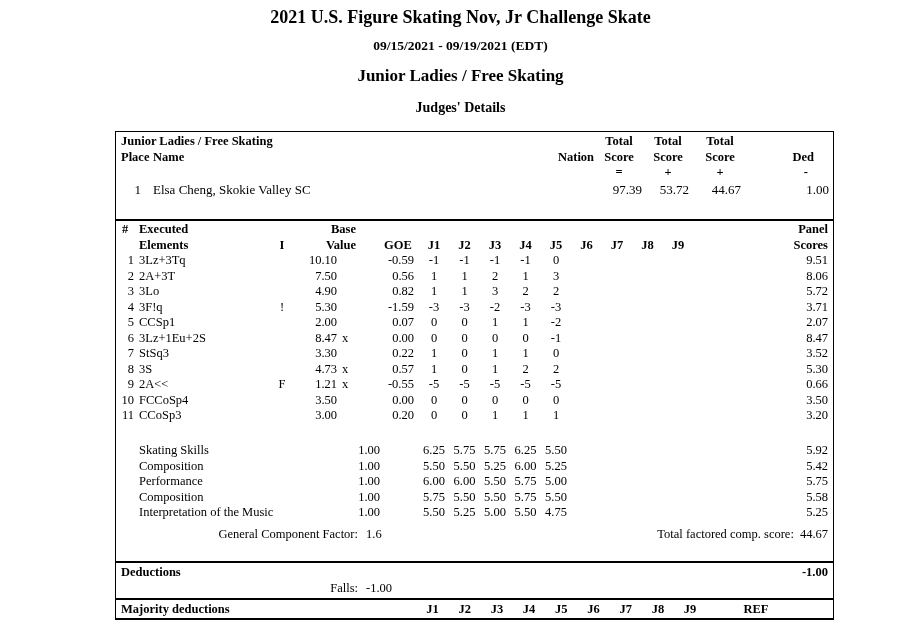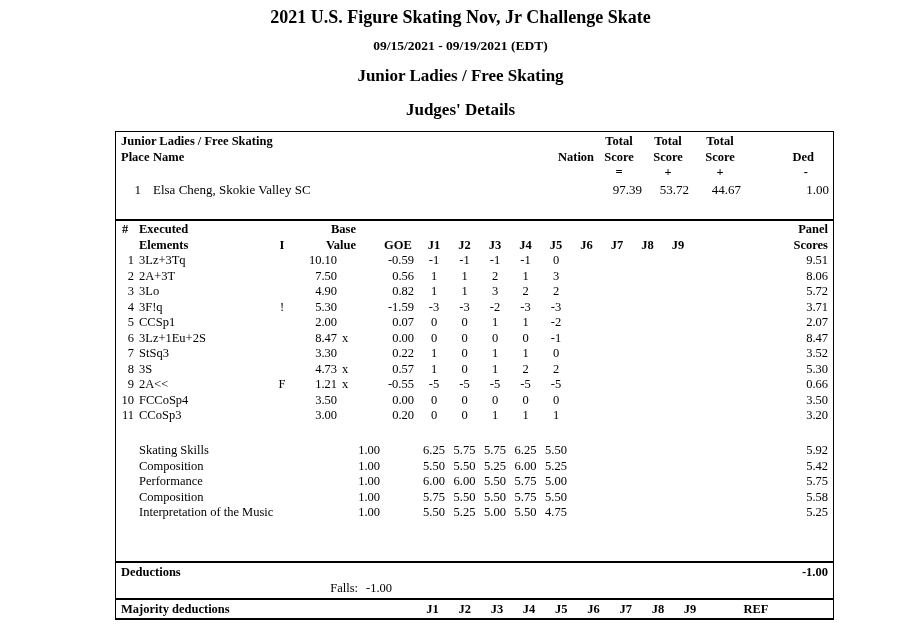--- a/index.html
+++ b/index.html
@@ -7,21 +7,21 @@
     width:921px;height:631px;background:#ffffff;color:#000000;
     font-family:"Liberation Serif","DejaVu Serif",serif;
     position:relative;overflow:hidden;
   }
   .b{font-weight:bold;}
   
   .ph{position:absolute;left:0;width:921px;text-align:center;white-space:nowrap;}
   .ph-title{top:7px;font-size:18px;font-weight:bold;}
   .ph-dates{top:38px;font-size:13.5px;font-weight:bold;}
   .ph-event{top:66px;font-size:17px;font-weight:bold;}
-  .ph-report{top:100px;font-size:17px;font-weight:bold;}
+  .ph-report{top:100px;font-size:14px;font-weight:bold;}
   
   .sheet{
     position:absolute;left:115px;top:131px;width:717px;
     border:1px solid #000;border-bottom-width:2px;
     font-size:12.5px;
   }
   .sec{position:relative;}
   .sep{border-top:2px solid #000;}
   .row{position:relative;height:15.5px;line-height:15.5px;white-space:nowrap;}
   .c{position:absolute;top:0;white-space:nowrap;}
@@ -442,20 +442,25 @@
           <span class="c x-j2">5.00</span>
           <span class="c x-j3">5.50</span>
           <span class="c x-j4">4.75</span>
           <span class="c x-j5"></span>
           <span class="c x-j6"></span>
           <span class="c x-j7"></span>
           <span class="c x-j8"></span>
           <span class="c x-panel">5.25</span>
         </div>
       </div>
+    <div class="row r-gcf">
+      <span class="c lbl-g">General Component Factor:</span>
+      <span class="c val-g">1.6</span>
+      <span class="right-pair"><span>Total factored comp. score:</span><span class="gap"></span><span>44.67</span></span>
+    </div>
   </div>
 
   <div class="sec sec-deductions sep">
     <div class="row r-ded1">
       <span class="c left5 b">Deductions</span>
       <span class="c ded-total b">-1.00</span>
     </div>
     <div class="row r-ded2">
       <span class="c lbl-g">Falls:</span>
       <span class="c val-g">-1.00</span>

